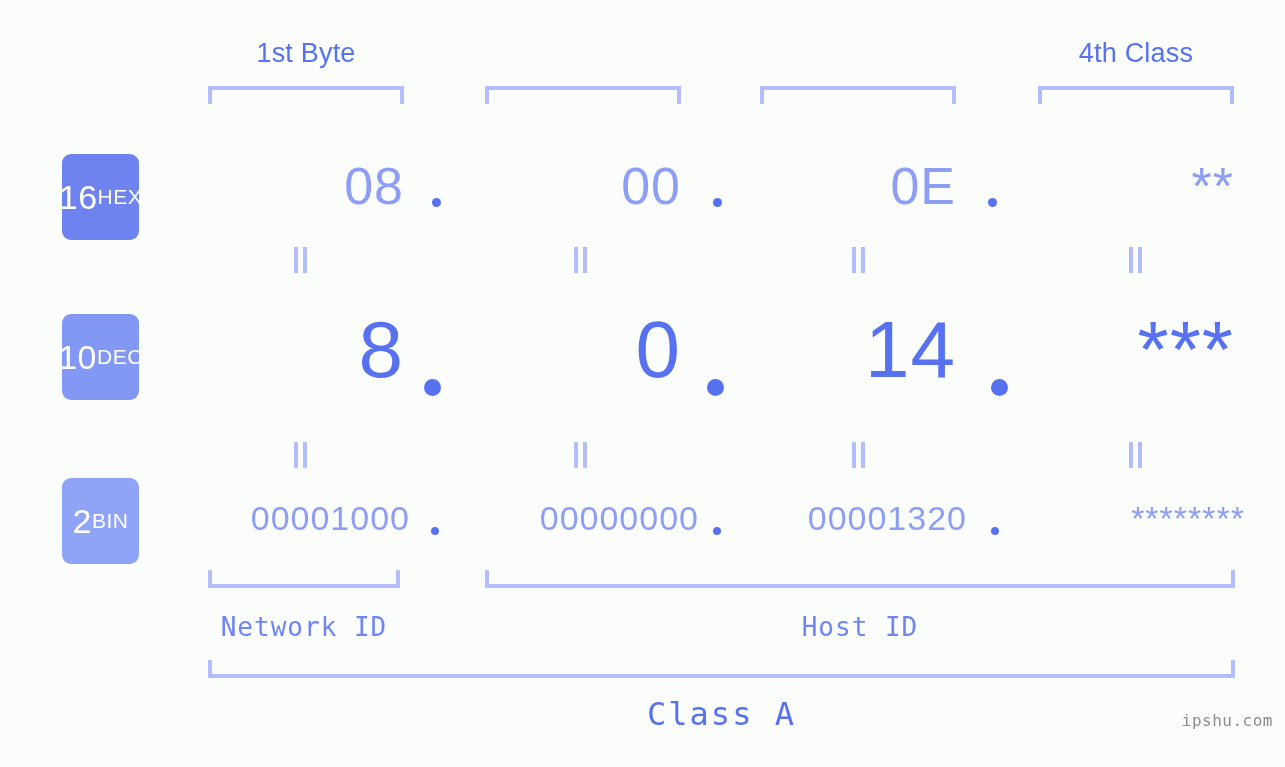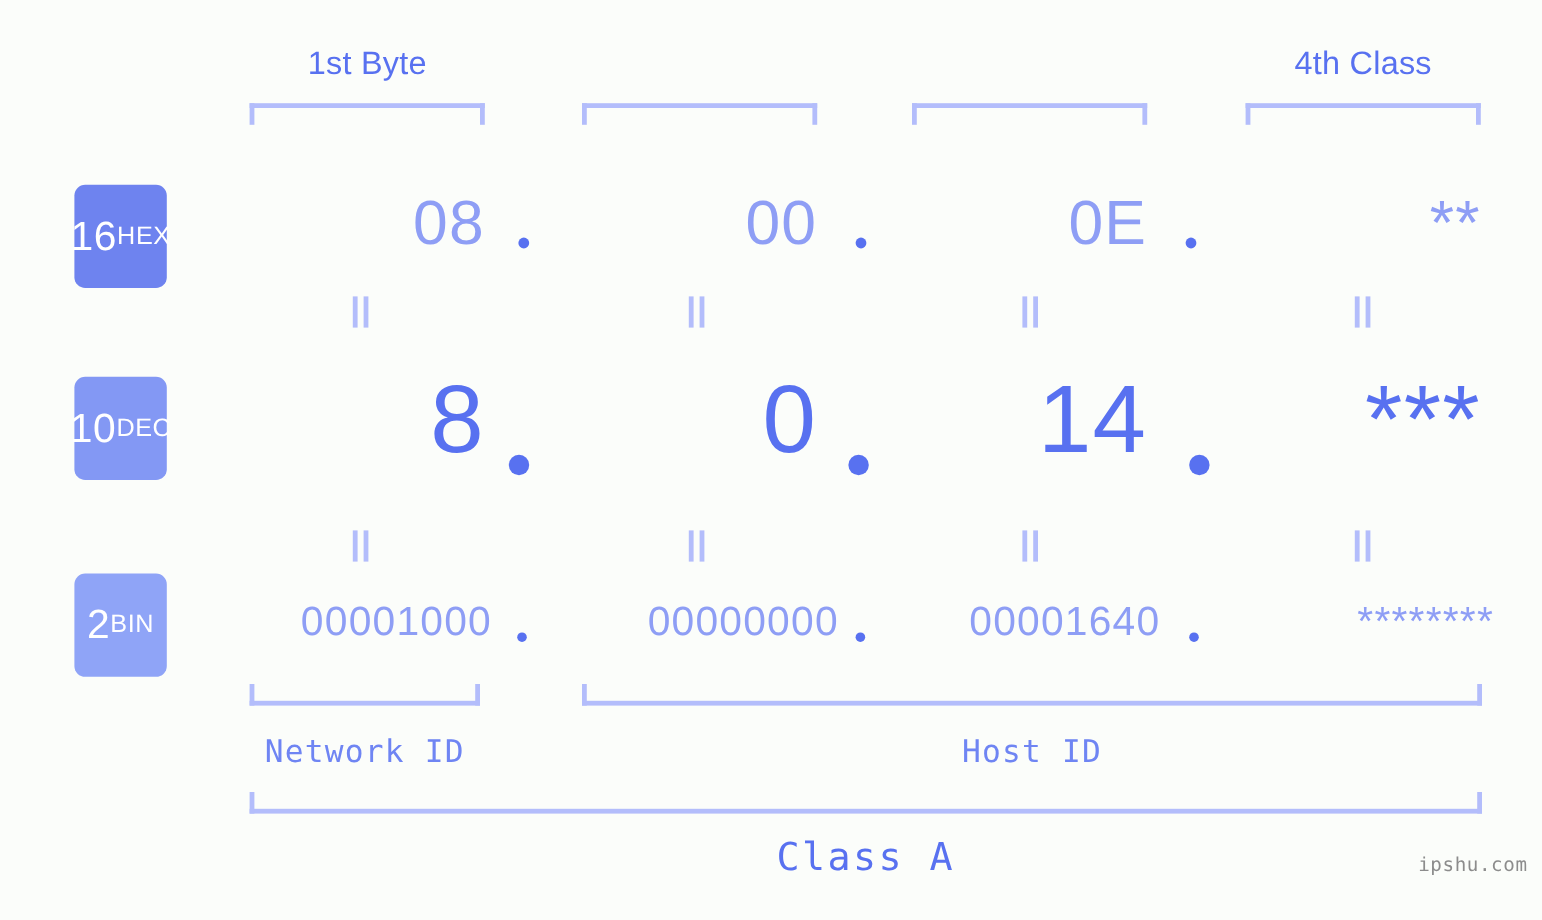--- a/index.html
+++ b/index.html
@@ -249,21 +249,21 @@
   <div class="badge" style="top:478px; background:#8fa4f7;">
     <span class="num">2</span>
     <span class="lbl">BIN</span>
   </div>
 
   <div class="row-bin">
     <div class="cell" style="left:195px; top:496px; width:215px;">00001000</div>
     <div class="dot dot-bin" style="left:431px; top:527px;"></div>
     <div class="cell" style="left:484px; top:496px; width:215px;">00000000</div>
     <div class="dot dot-bin" style="left:713px; top:527px;"></div>
-    <div class="cell" style="left:752px; top:496px; width:215px;">00001640</div>
+    <div class="cell" style="left:752px; top:496px; width:215px;">00001320</div>
     <div class="dot dot-bin" style="left:991px; top:527px;"></div>
     <div class="cell" style="left:1030px; top:496px; width:215px;">********</div>
   </div>
 
   <div class="bracket-bot" style="left:208px; top:570px; width:192px;"></div>
   <div class="bracket-bot" style="left:485px; top:570px; width:750px;"></div>
 
   <div class="section-label" style="left:485px; top:610px; width:750px;">Host ID</div>
   <div class="section-label" style="left:208px; top:610px; width:192px;">Network ID</div>
 

